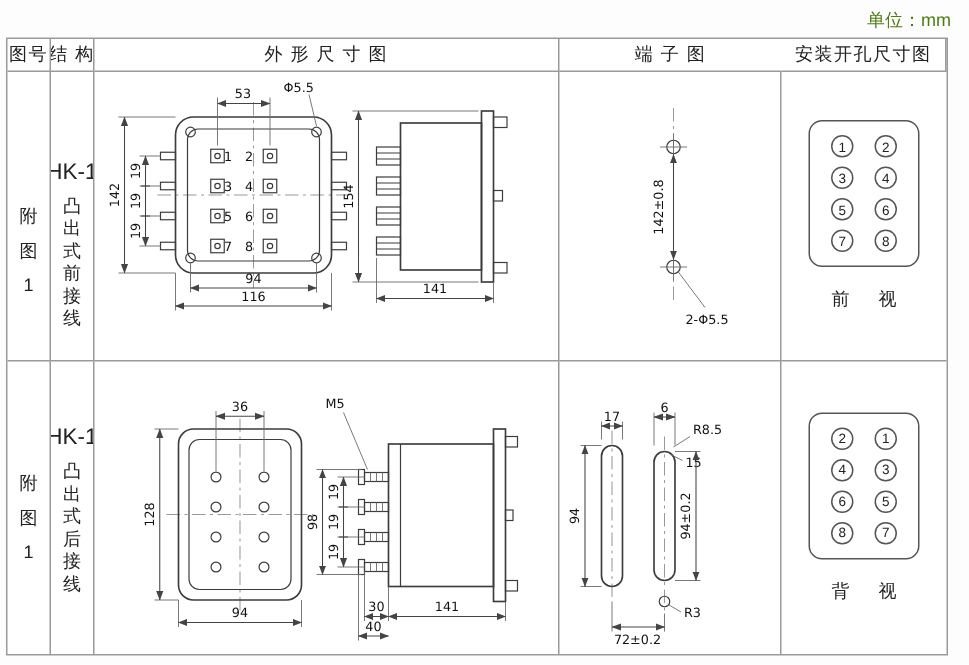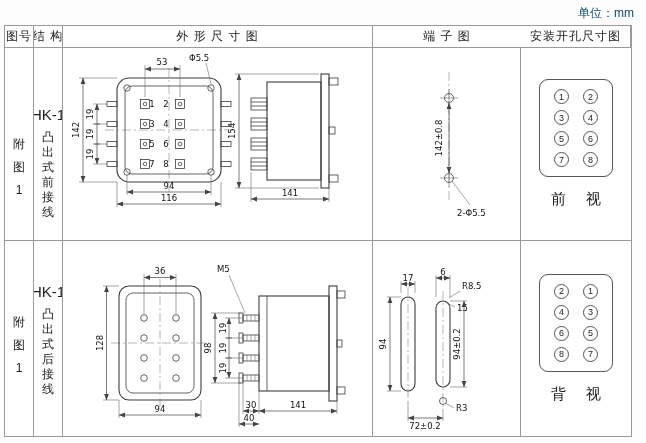--- a/index.html
+++ b/index.html
@@ -3,21 +3,21 @@
 <meta charset="utf-8">
 <style>
   * { margin:0; padding:0; box-sizing:border-box; }
   html,body { width:646px; height:443px; }
   body {
     background:#ffffff;
     font-family:"Liberation Sans","DejaVu Sans",sans-serif;
     color:#222; position:relative; overflow:hidden;
   }
   .page { position:absolute; inset:0; background:#fdfdfd; }
-  .unit-label { position:absolute; top:5px; right:12px; font-size:12px; color:#0c4a6e; }
+  .unit-label { position:absolute; top:5px; right:12px; font-size:12px; color:#4d7c0f; }
 
   .tbl {
     position:absolute; left:4px; top:25px; width:628px; height:412px;
     display:grid;
     grid-template-columns:29px 29px 310px 148px 1fr;
     grid-template-rows:22px 193px 1fr;
     border:1px solid #9a9a9a; background:#fff;
   }
   .c { border-right:1px solid #9a9a9a; border-bottom:1px solid #9a9a9a; position:relative; overflow:hidden; }
   .c.lastcol { border-right:none; }
@@ -36,21 +36,21 @@
   .termwrap { display:flex; flex-direction:column; align-items:center; justify-content:center; height:100%; }
   .termbox {
     width:74px; height:98px; border:1.3px solid #555; border-radius:9px;
     display:grid; grid-template-columns:1fr 1fr; align-content:space-evenly;
     justify-items:center; padding:3px 7px;
   }
   .tc {
     width:15px; height:15px; border:1px solid #555; border-radius:50%;
     font-size:9px; display:flex; align-items:center; justify-content:center; color:#222;
   }
-  .termcap { margin-top:13px; font-size:15px; letter-spacing:8px; padding-left:8px; white-space:nowrap; }
+  .termcap { margin-top:13px; font-size:12px; letter-spacing:8px; padding-left:8px; white-space:nowrap; }
 
   svg { display:block; }
   .ln  { stroke:#3c3c3c; stroke-width:1.1; fill:none; }
   .ln2 { stroke:#3c3c3c; stroke-width:0.8; fill:none; }
   .cl  { stroke:#999;    stroke-width:0.7; stroke-dasharray:9 3 2 3; fill:none; }
   .ext { stroke:#6a6a6a; stroke-width:0.6; fill:none; }
   .dim { stroke:#444;    stroke-width:0.7; fill:none; }
   svg text { font-size:8.5px; fill:#111; font-family:"DejaVu Sans",sans-serif; }
   .mid { text-anchor:middle; }
 </style>

